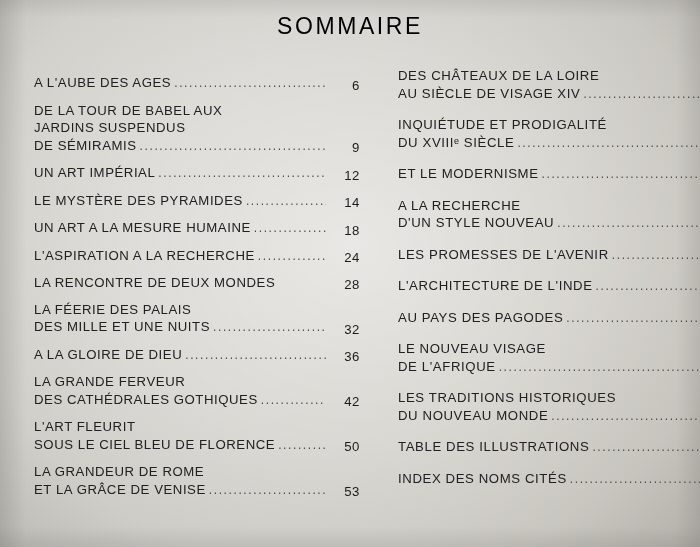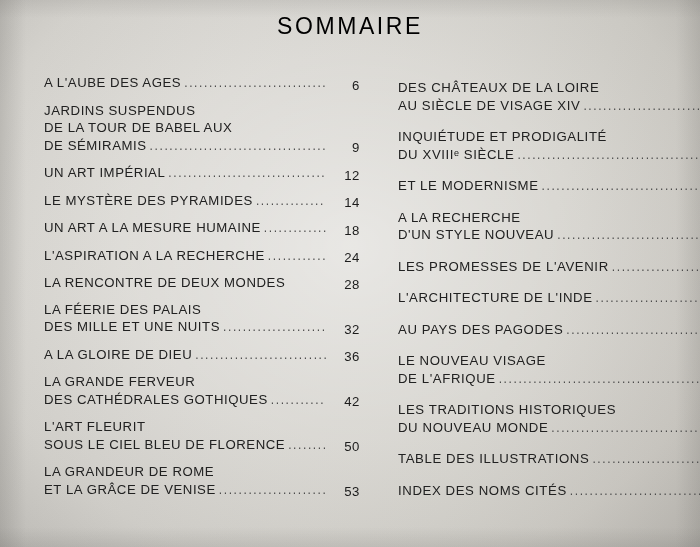--- a/index.html
+++ b/index.html
@@ -51,22 +51,22 @@
     position: absolute;
     top: 64px;
     left: 0;
     width: 700px;
     height: 460px;
     display: flex;
   }
   .col {
     position: relative;
   }
-  .col-left { width: 360px; padding-left: 44px; padding-top: 10px; box-sizing: border-box; }
-  .col-right { width: 340px; padding-left: 38px; padding-top: 3px; box-sizing: border-box; margin-top: 12px; }
+  .col-left { width: 360px; padding-left: 34px; padding-top: 10px; box-sizing: border-box; }
+  .col-right { width: 340px; padding-left: 38px; padding-top: 3px; box-sizing: border-box; }
 
   .entry {
     display: flex;
     align-items: flex-end;
     margin-bottom: 9px;
   }
   .entry-lines {
     flex: 1 1 auto;
     min-width: 0;
   }
@@ -116,22 +116,22 @@
         <div class="entry-lines">
           <div class="line with-dots">
             <span>A L'AUBE DES AGES</span>
             <span class="dots">......................................................................................................................</span>
           </div>
         </div>
         <div class="page-num">6</div>
       </div>
       <div class="entry">
         <div class="entry-lines">
+          <div class="line">DE LA TOUR DE BABEL AUX</div>
           <div class="line">JARDINS SUSPENDUS</div>
-          <div class="line">DE LA TOUR DE BABEL AUX</div>
           <div class="line with-dots">
             <span>DE SÉMIRAMIS</span>
             <span class="dots">......................................................................................................................</span>
           </div>
         </div>
         <div class="page-num">9</div>
       </div>
       <div class="entry">
         <div class="entry-lines">
           <div class="line with-dots">

